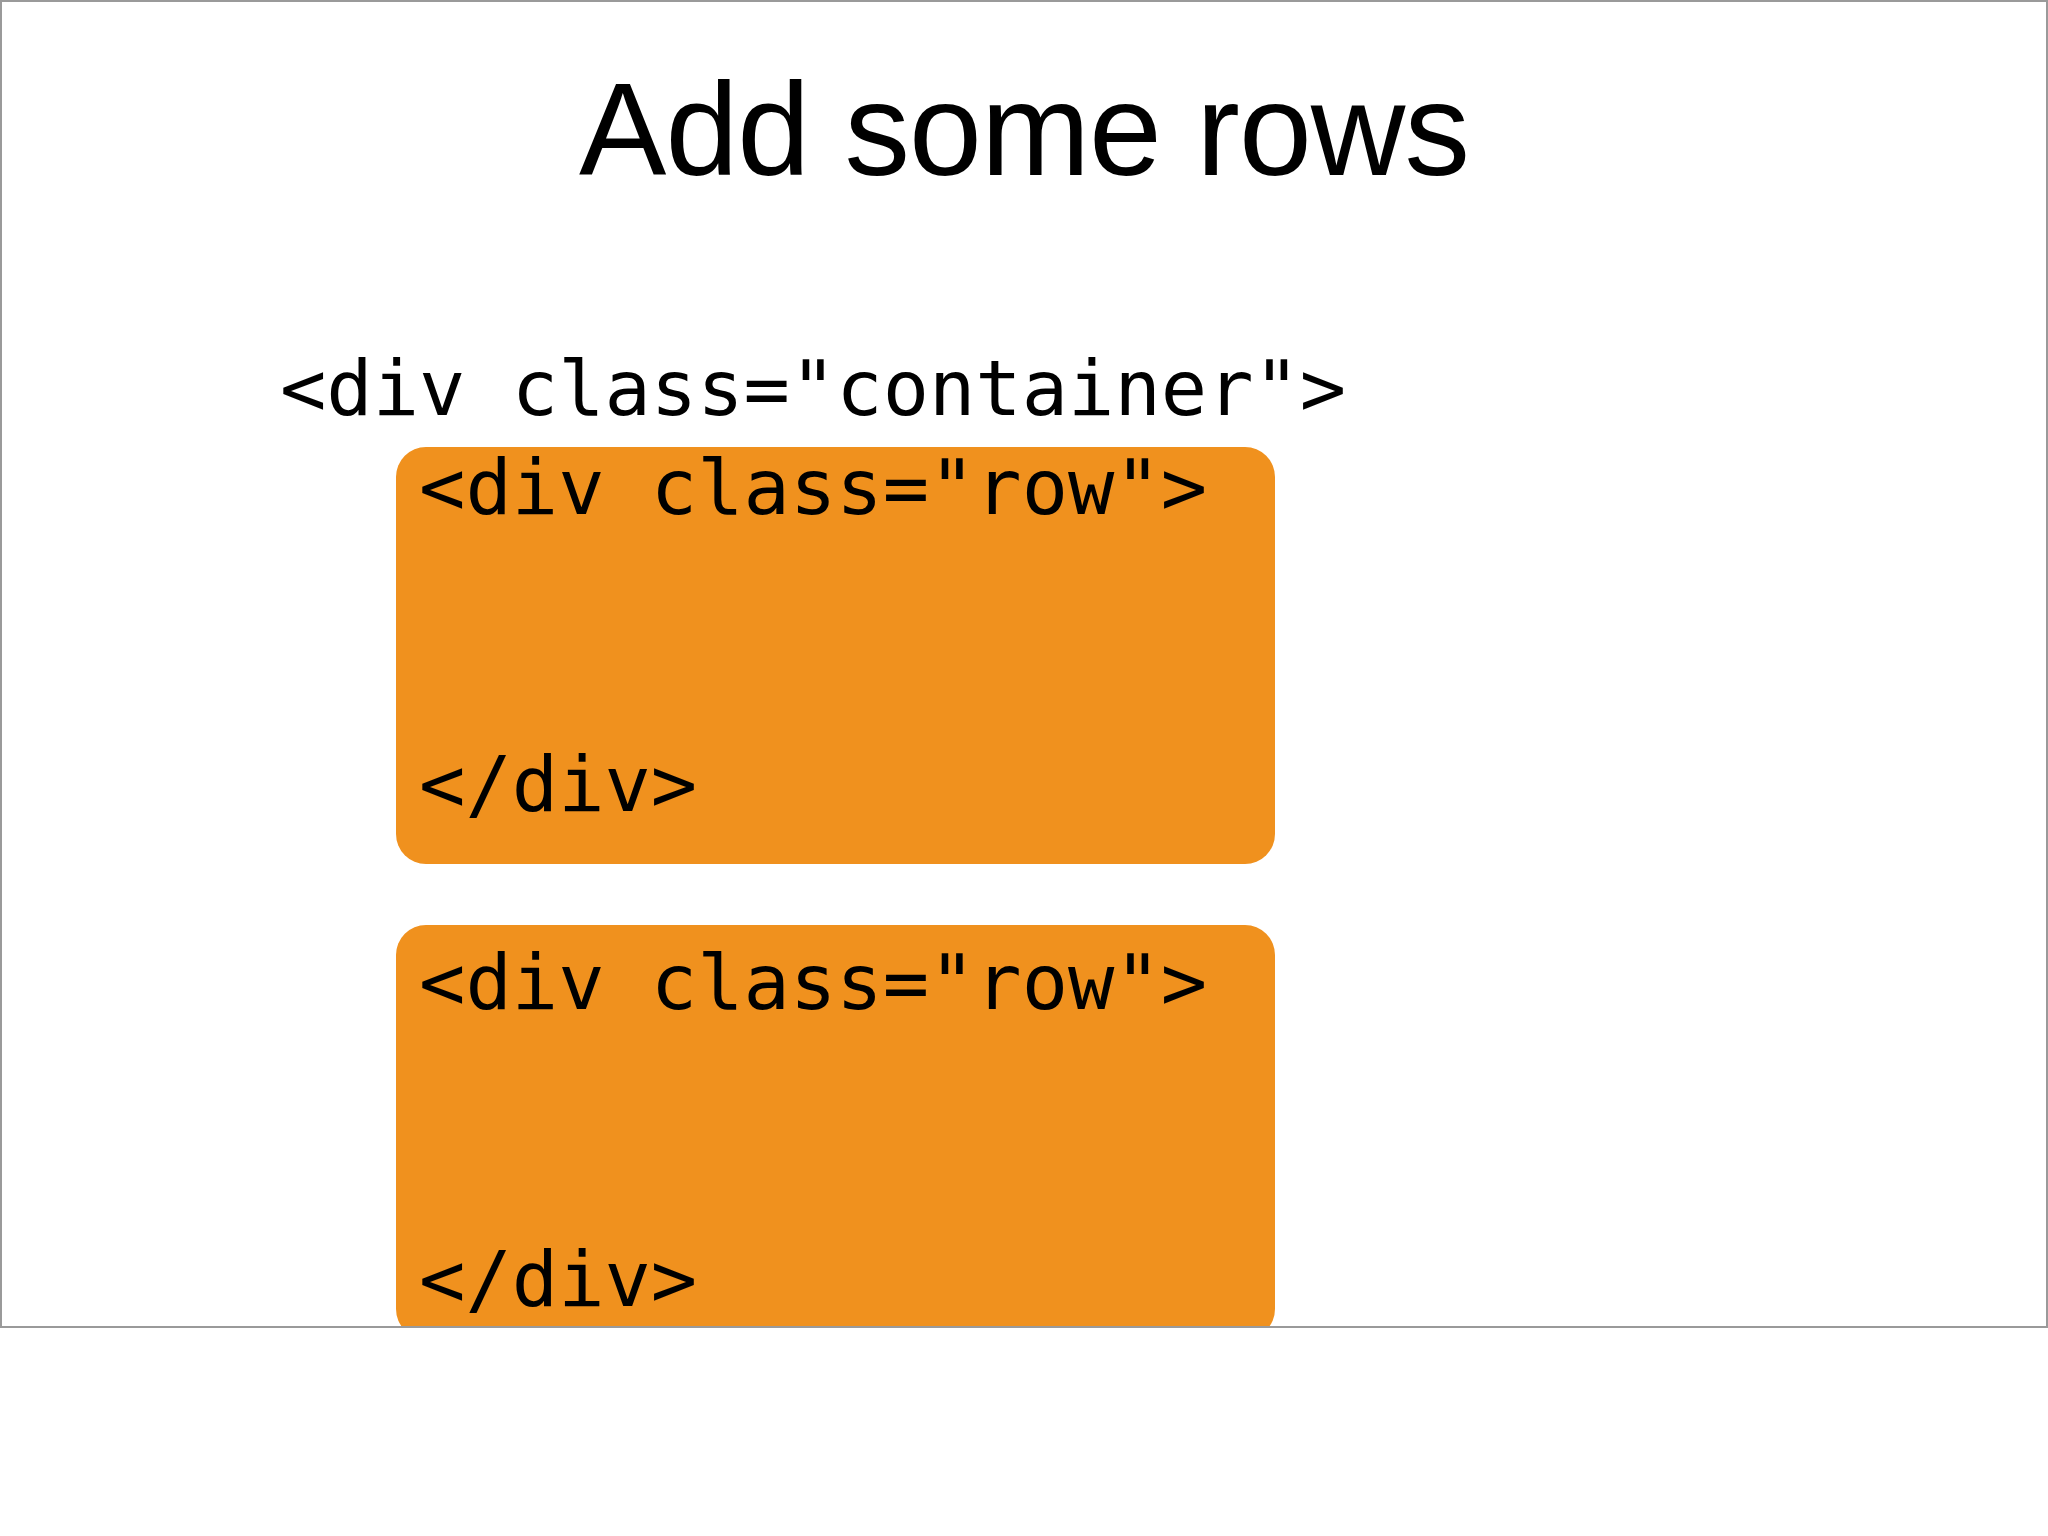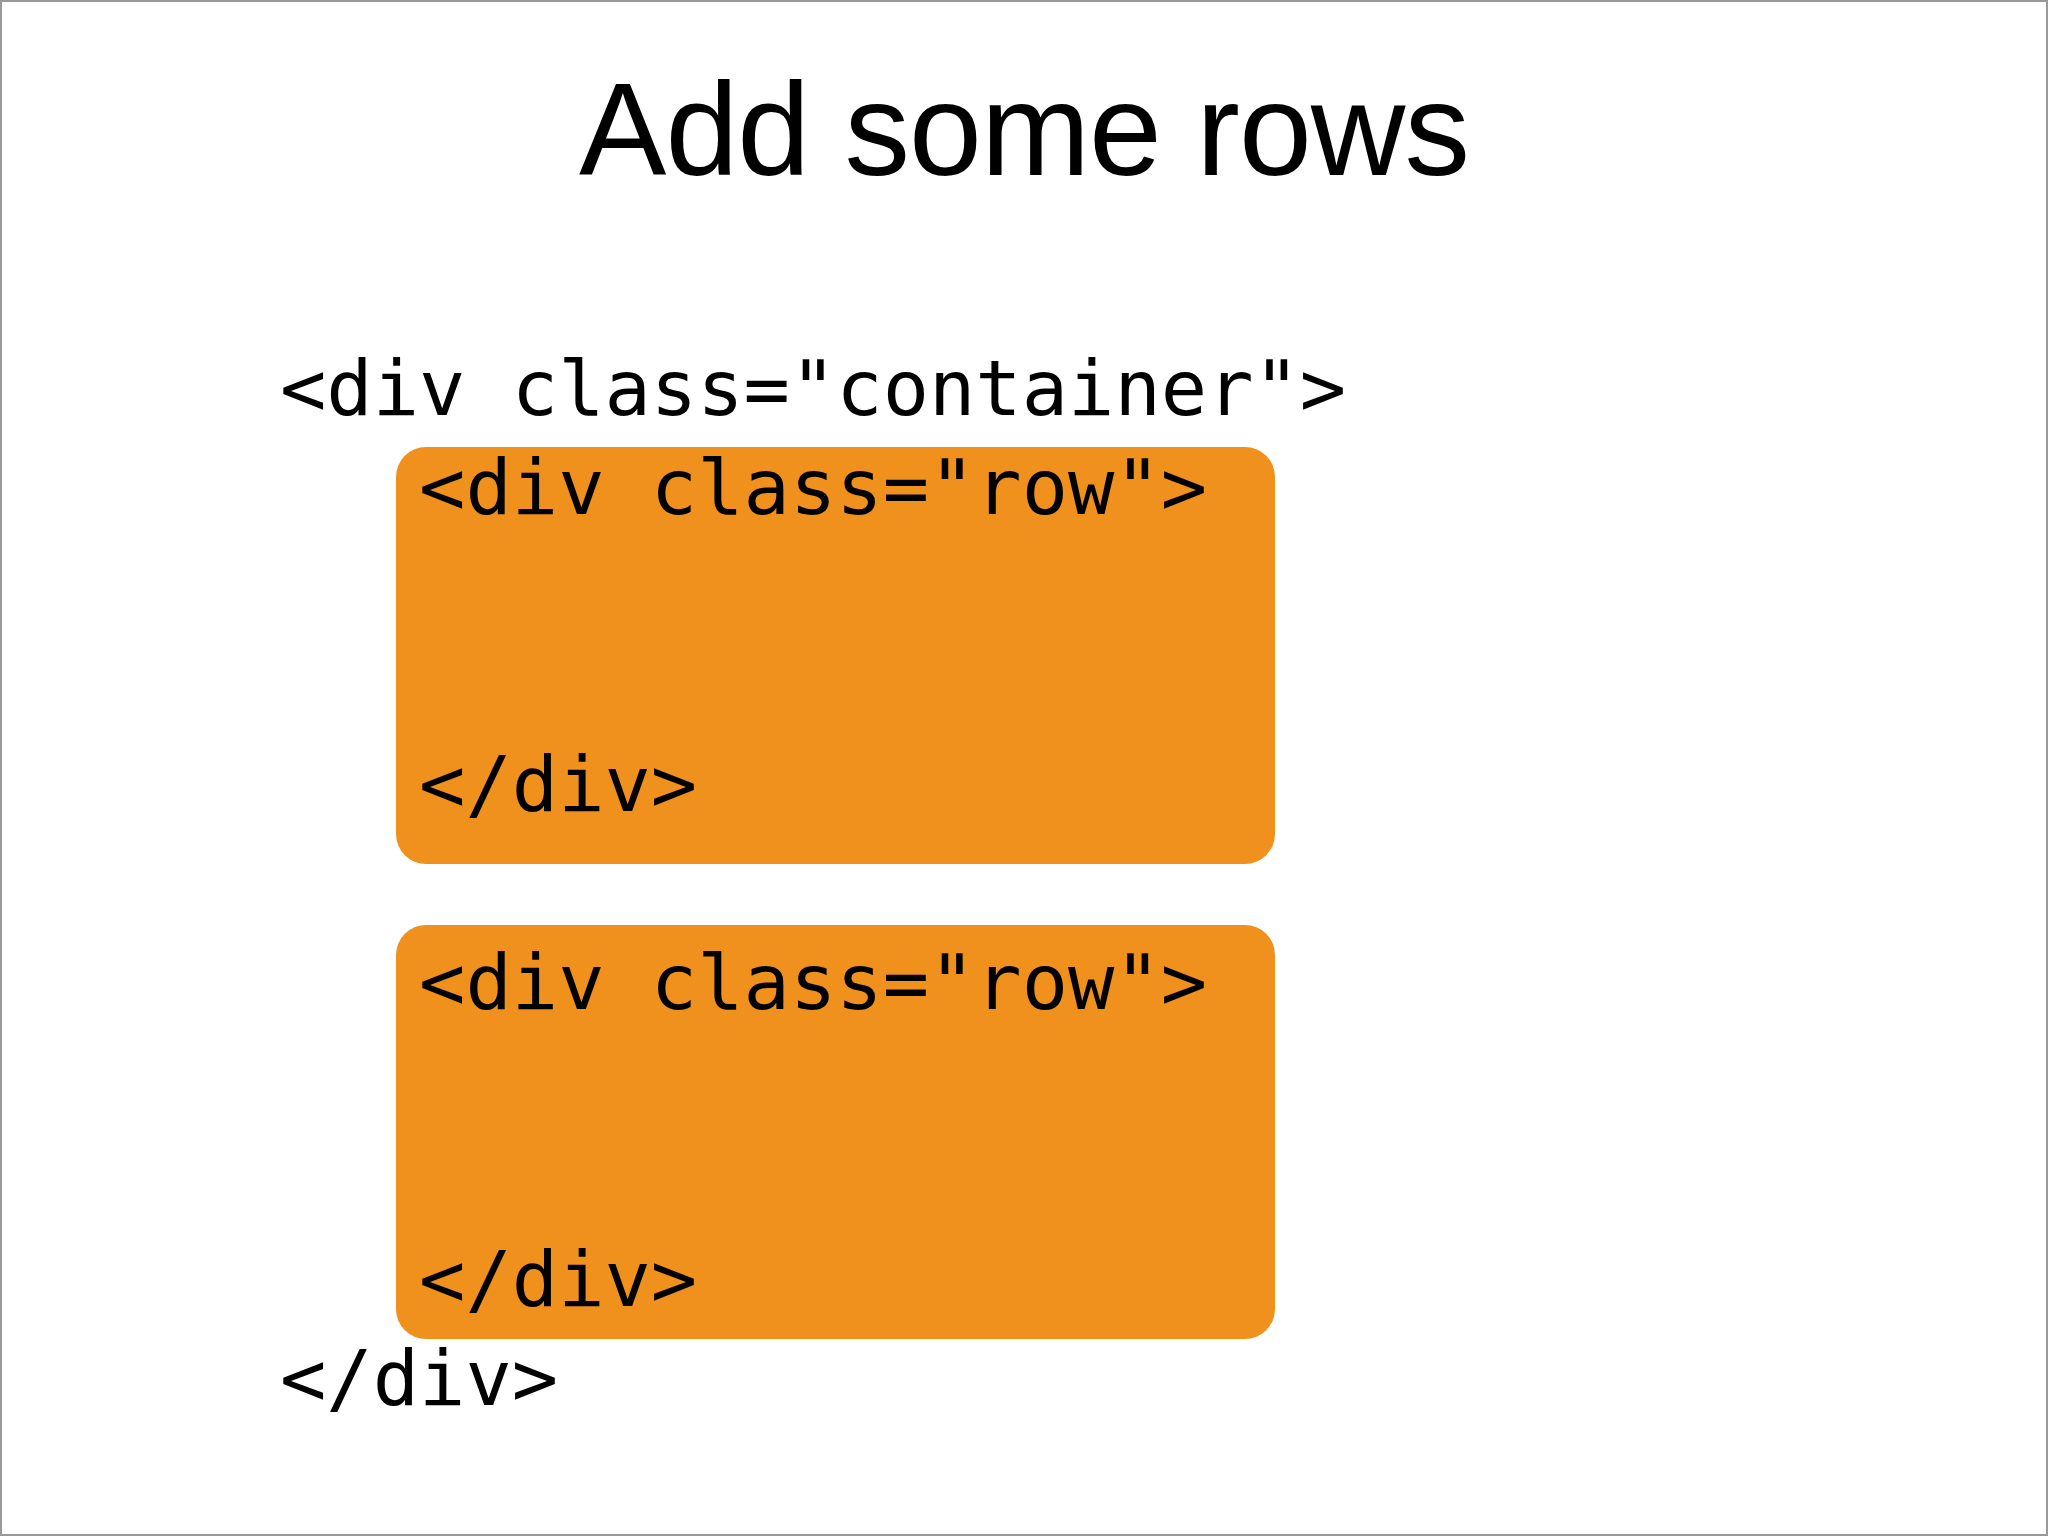--- a/index.html
+++ b/index.html
@@ -3,21 +3,21 @@
 <meta charset="utf-8">
 <style>
   html, body {
     margin: 0;
     padding: 0;
     background: #ffffff;
   }
   .slide {
     position: relative;
     width: 2048px;
-    height: 1536px;
+    height: 1328px;
     box-sizing: border-box;
     border: 2px solid #9a9a9a;
     background: #ffffff;
     overflow: hidden;
     font-family: "Liberation Sans", sans-serif;
   }
   .slide-title {
     position: absolute;
     top: 56px;
     left: 0;

